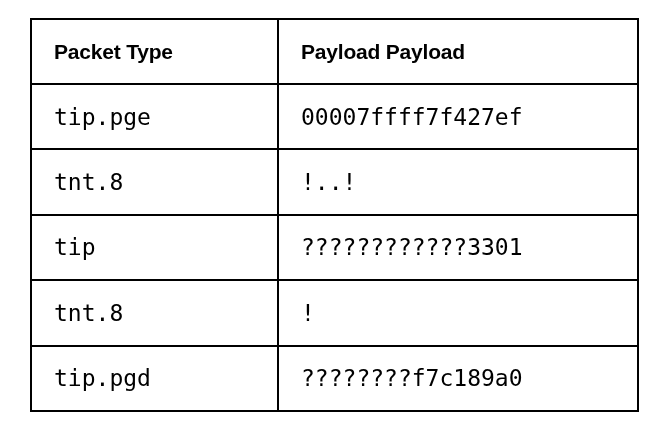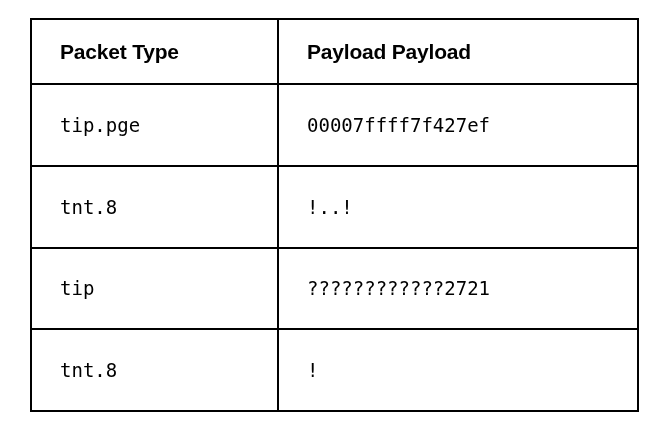--- a/index.html
+++ b/index.html
@@ -27,38 +27,38 @@
     height: 394px;
     table-layout: fixed;
     background: #ffffff;
   }
   table.packet-table col.col-type { width: 247px; }
   table.packet-table col.col-payload { width: 360px; }
 
   table.packet-table th,
   table.packet-table td {
     border: 2.5px solid #000000;
-    padding: 0 0 0 28px;
+    padding: 0 0 0 22px;
     text-align: left;
     vertical-align: middle;
     height: 65px;
     box-sizing: border-box;
     color: #000000;
     background: #ffffff;
   }
   table.packet-table th {
     font-family: "Liberation Sans", sans-serif;
     font-weight: bold;
     font-size: 21px;
     letter-spacing: -0.2px;
   }
   table.packet-table td {
     font-family: "DejaVu Sans Mono", monospace;
     font-weight: normal;
-    font-size: 19px;
+    font-size: 23px;
     letter-spacing: 0px;
     white-space: pre;
   }
 </style>
 </head>
 <body>
 
 <div id="packet-table-wrap">
   <table class="packet-table">
     <colgroup>
@@ -75,21 +75,25 @@
       <tr>
         <td>tip.pge</td>
         <td>00007ffff7f427ef</td>
       </tr>
       <tr>
         <td>tnt.8</td>
         <td>!..!</td>
       </tr>
       <tr>
         <td>tip</td>
-        <td>????????????2721</td>
+        <td>????????????3301</td>
       </tr>
       <tr>
         <td>tnt.8</td>
         <td>!</td>
+      </tr>
+      <tr>
+        <td>tip.pgd</td>
+        <td>????????f7c189a0</td>
       </tr>
     </tbody>
   </table>
 </div>
 
 </body></html>

